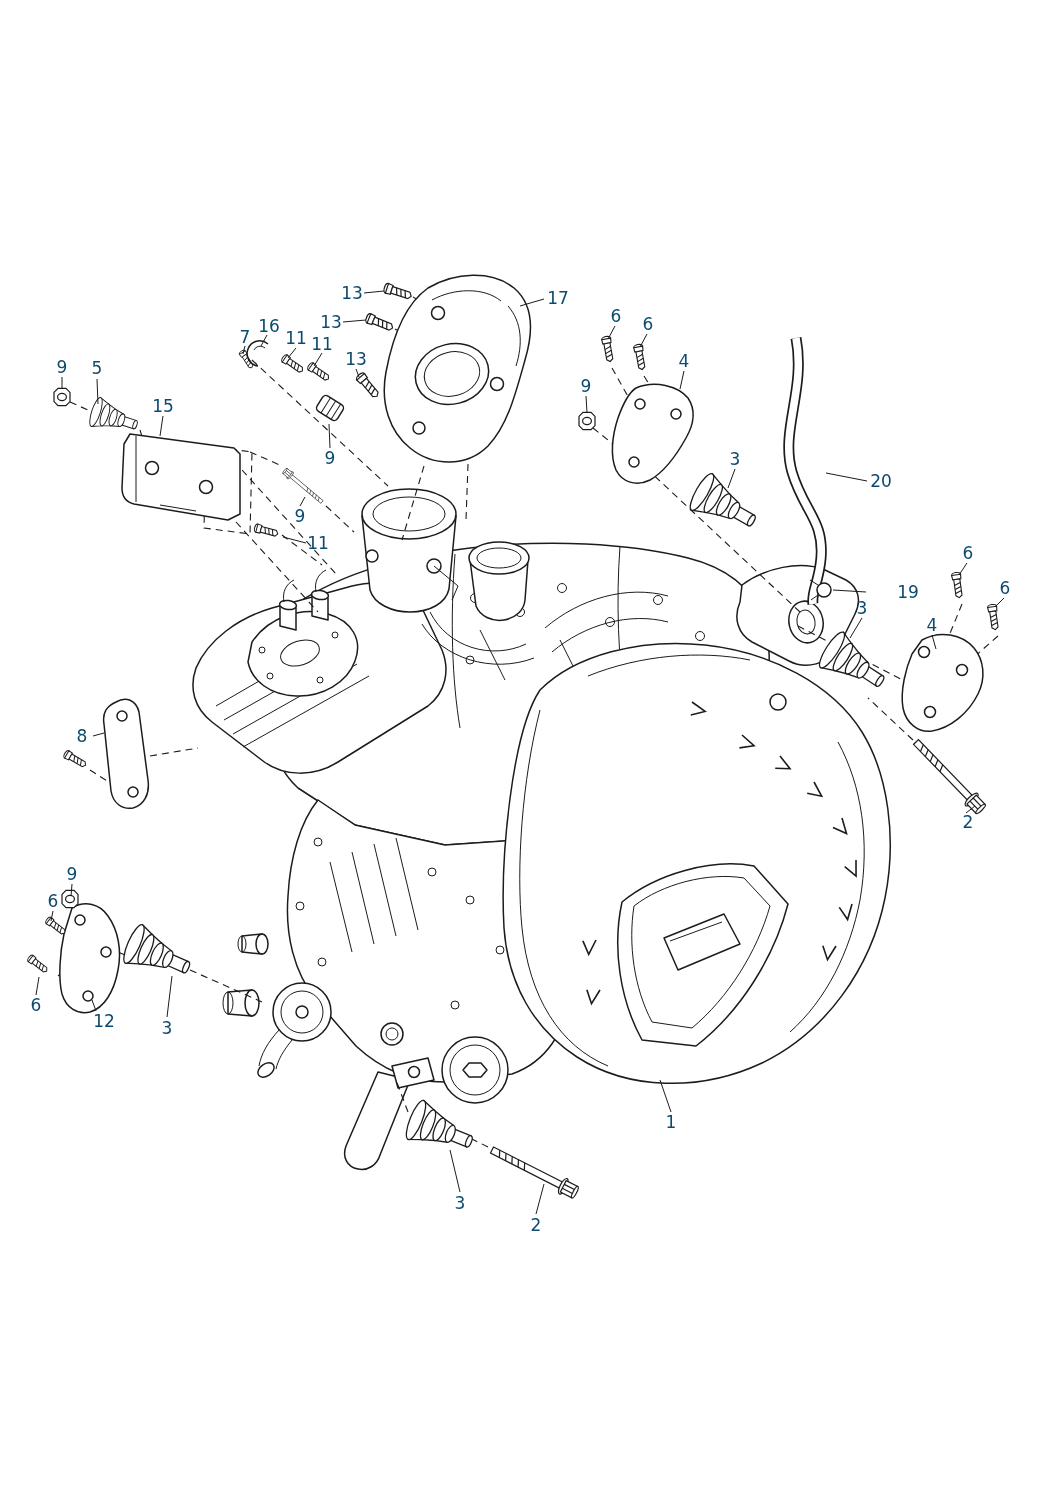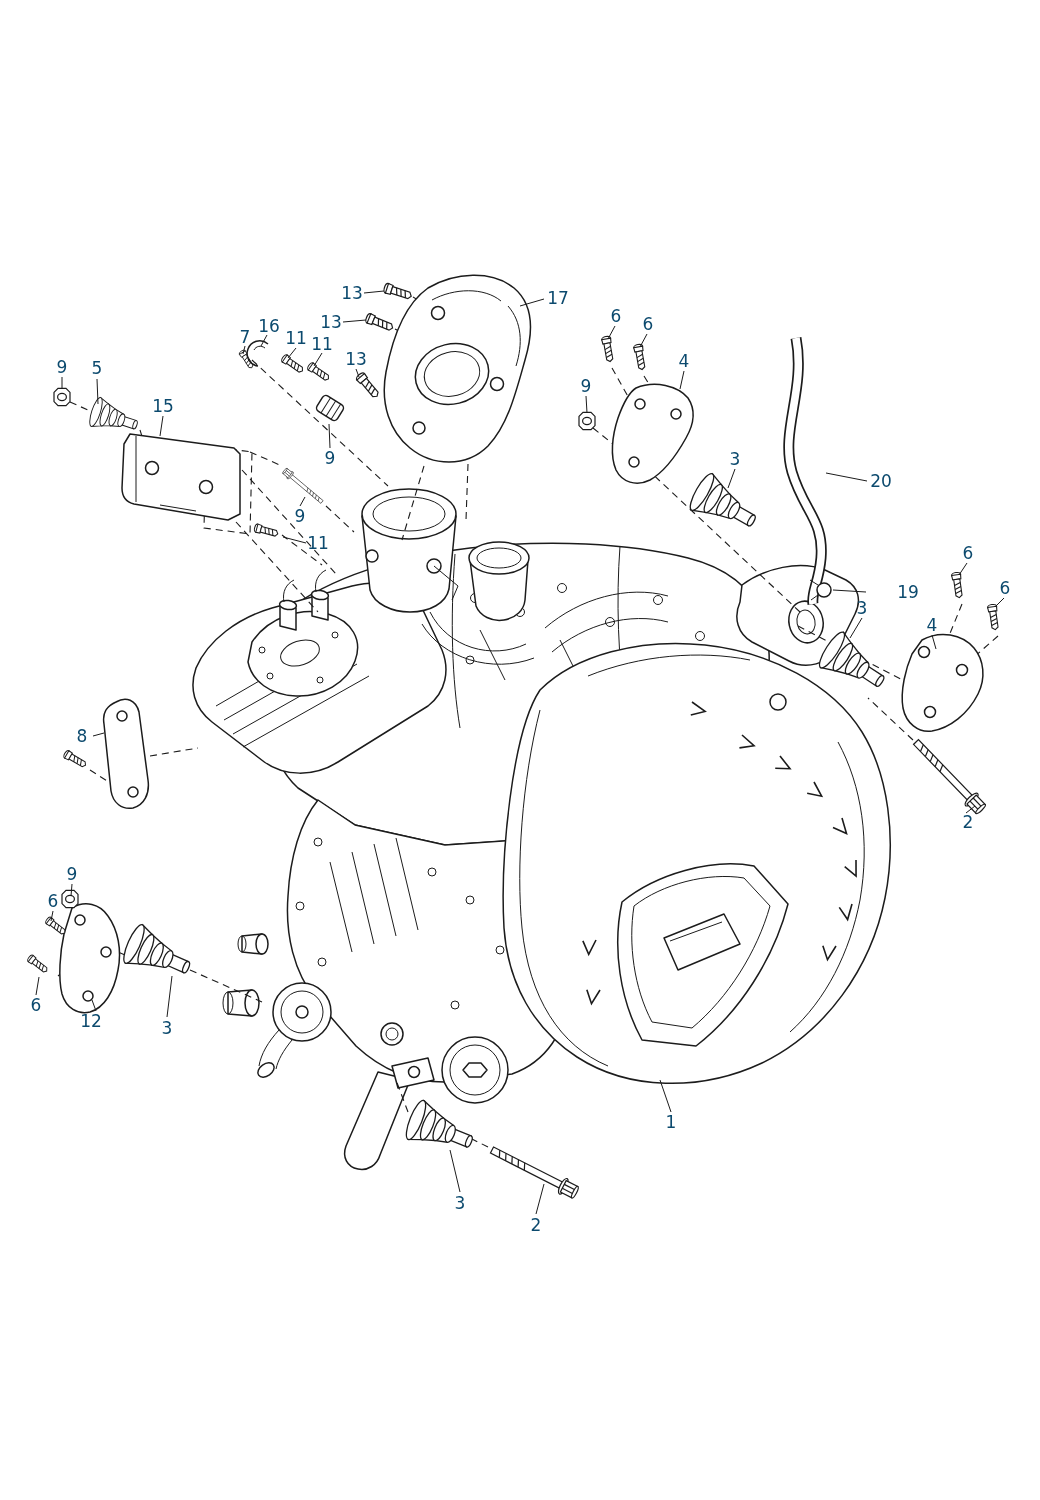--- a/index.html
+++ b/index.html
@@ -395,20 +395,20 @@
   <div class="callout" style="left:968px;top:553px">6</div>
   <div class="callout" style="left:1005px;top:588px">6</div>
   <div class="callout" style="left:908px;top:592px">19</div>
   <div class="callout" style="left:862px;top:608px">3</div>
   <div class="callout" style="left:932px;top:625px">4</div>
   <div class="callout" style="left:82px;top:736px">8</div>
   <div class="callout" style="left:968px;top:822px">2</div>
   <div class="callout" style="left:72px;top:874px">9</div>
   <div class="callout" style="left:53px;top:901px">6</div>
   <div class="callout" style="left:36px;top:1005px">6</div>
-  <div class="callout" style="left:91px;top:1021px">12</div>
+  <div class="callout" style="left:104px;top:1021px">12</div>
   <div class="callout" style="left:167px;top:1028px">3</div>
   <div class="callout" style="left:671px;top:1122px">1</div>
   <div class="callout" style="left:460px;top:1203px">3</div>
   <div class="callout" style="left:536px;top:1225px">2</div>
 </div>
 
 </div>
 
 </body></html>

